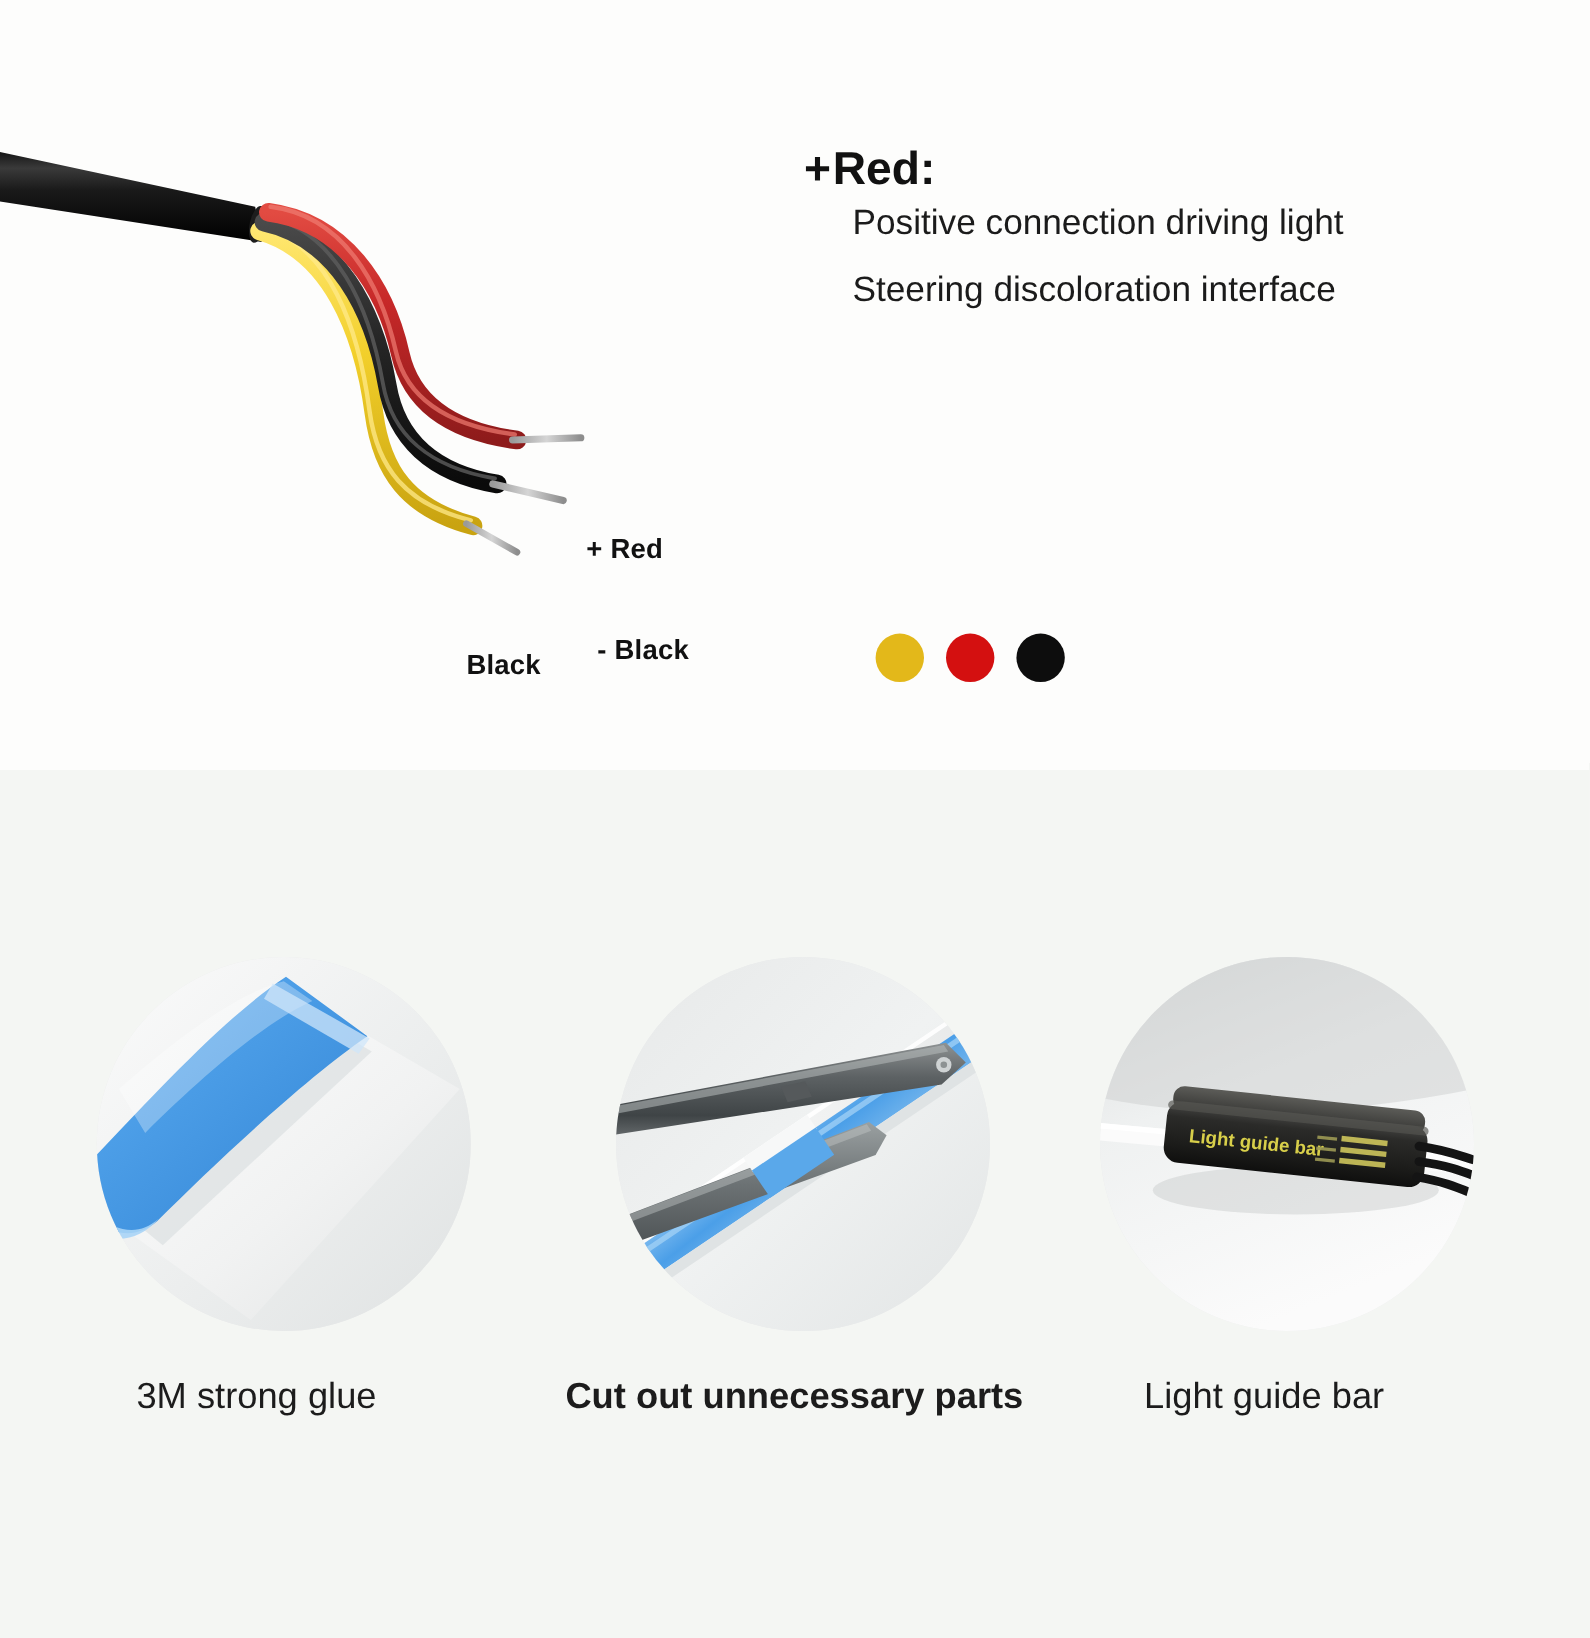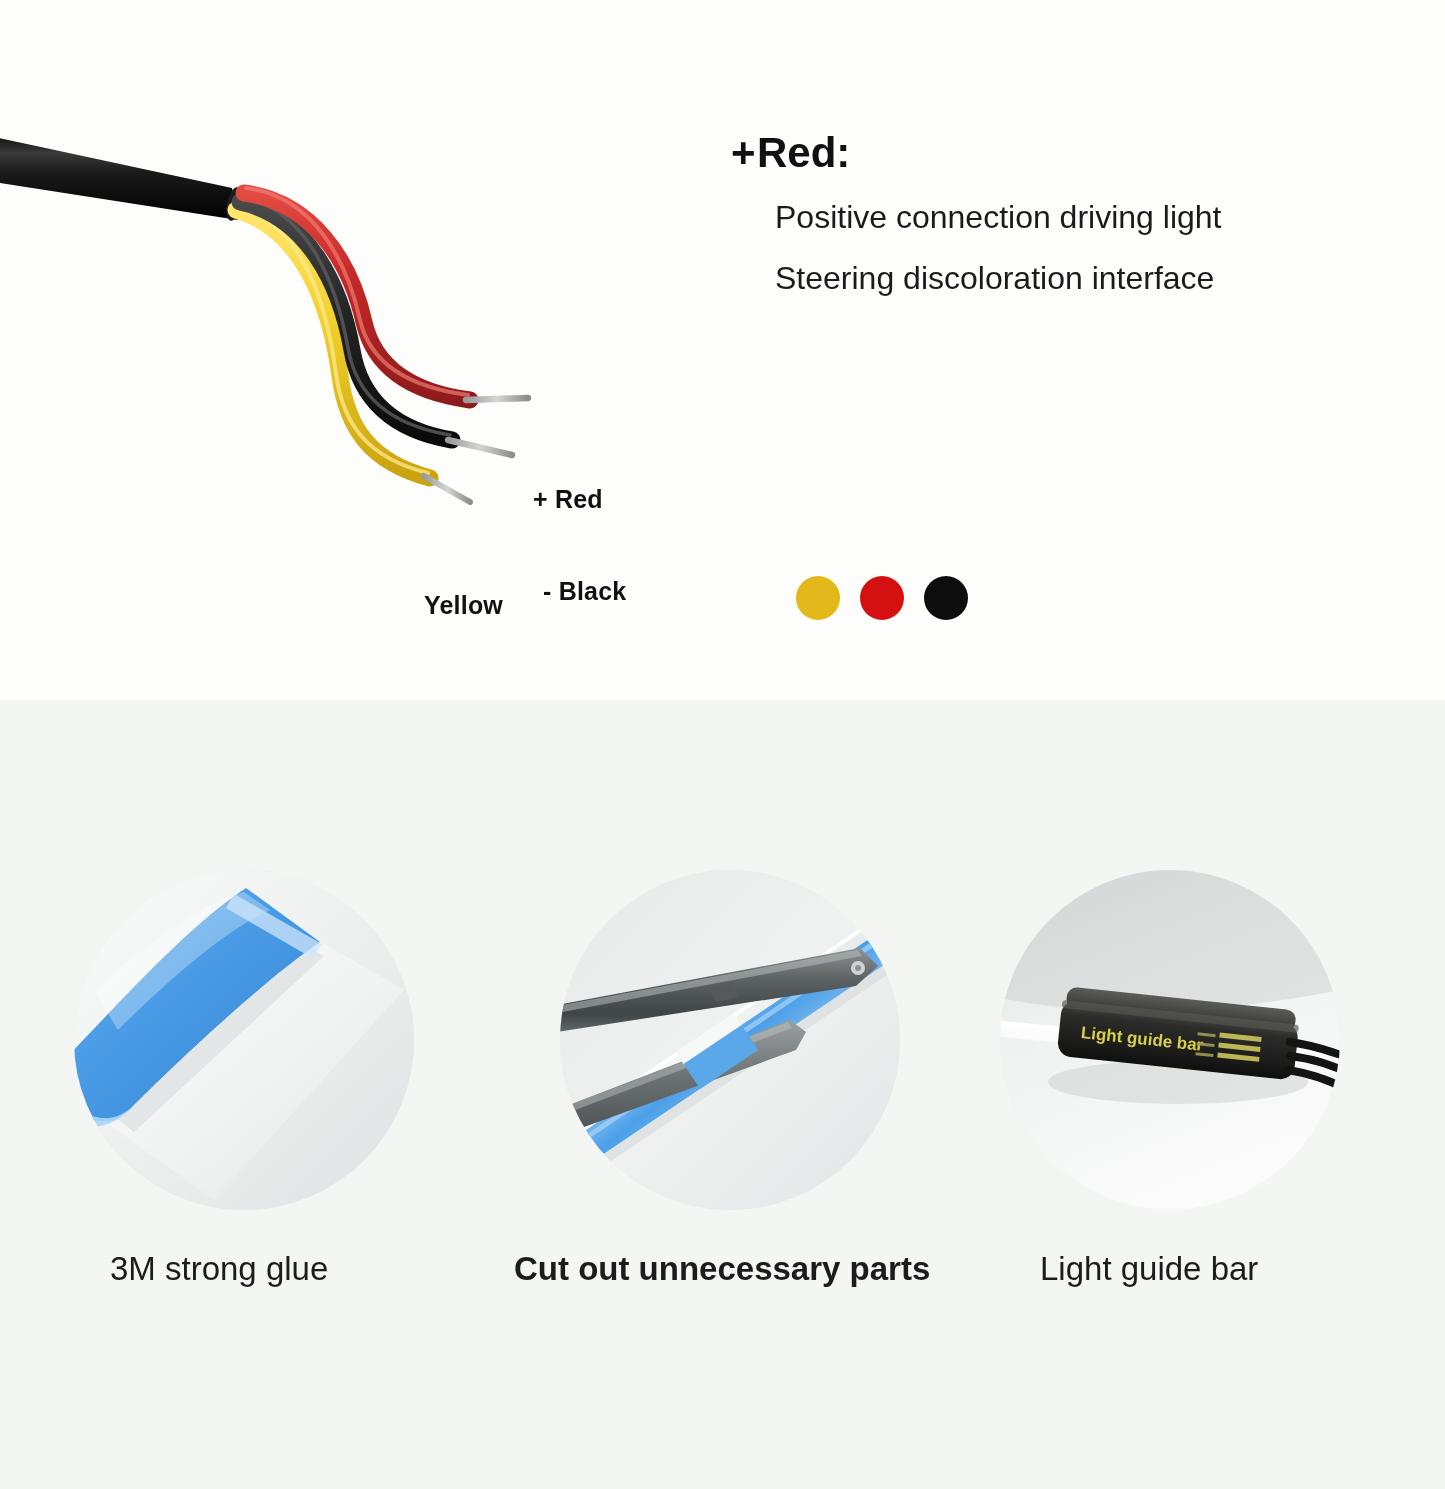--- a/index.html
+++ b/index.html
@@ -63,21 +63,21 @@
   .legend-head .sign {
     display: inline-block;
     min-width: 26px;
   }
   .legend-desc {
     font-family: "Liberation Sans", sans-serif;
     font-size: 32px;
     color: #1b1b1b;
     line-height: 1.15;
     padding-left: 44px;
-    margin-top: 24px;
+    margin-top: 9px;
     white-space: nowrap;
   }
   .legend-head.no-sign { padding-left: 42px; }
 
   
   #color-dots {
     position: absolute;
     left: 796px; top: 576px;
     display: flex;
     gap: 20px;
@@ -92,21 +92,21 @@
     position: absolute;
     left: 0; top: 700px;
     width: 1445px; height: 789px;
     background: #f4f6f3;
   }
   .step {
     position: absolute;
     top: 170px;
     width: 340px;
   }
-  #step-1 { left: 74px; }
+  #step-1 { left: 88px; }
   #step-2 { left: 560px; }
   #step-3 { left: 1000px; }
 
   .step-photo {
     position: relative;
     width: 340px; height: 340px;
     border-radius: 50%;
     overflow: hidden;
     background: #e9eaea;
   }
@@ -181,21 +181,21 @@
         <path d="M 448,330 L 512,345" stroke="url(#tipGrad)" stroke-width="6.5" fill="none" stroke-linecap="round"></path>
 
         <path d="M 244,83 C 312,92 350,150 364,212 C 374,256 410,282 470,290" stroke="url(#redGrad)" stroke-width="17" fill="none" stroke-linecap="round"></path>
         <path d="M 246,78 C 312,86 346,148 360,210 C 370,253 408,277 468,285" stroke="#f07c72" stroke-width="4" fill="none" opacity=".7" stroke-linecap="round"></path>
 
         <path d="M 466,290 L 528,288" stroke="url(#tipGrad)" stroke-width="6.5" fill="none" stroke-linecap="round"></path>
       </svg>
 
       <div class="wire-label" id="label-red">+ Red</div>
       <div class="wire-label" id="label-black">- Black</div>
-      <div class="wire-label" id="label-yellow">Yellow</div>
+      <div class="wire-label" id="label-yellow">Black</div>
     </div>
 
     <div id="legend-column">
 
       <div class="legend-entry">
         <div class="legend-head">
           <span class="sign">+</span><span>Red:</span>
         </div>
         <div class="legend-desc">Positive connection driving light</div>
       </div>

